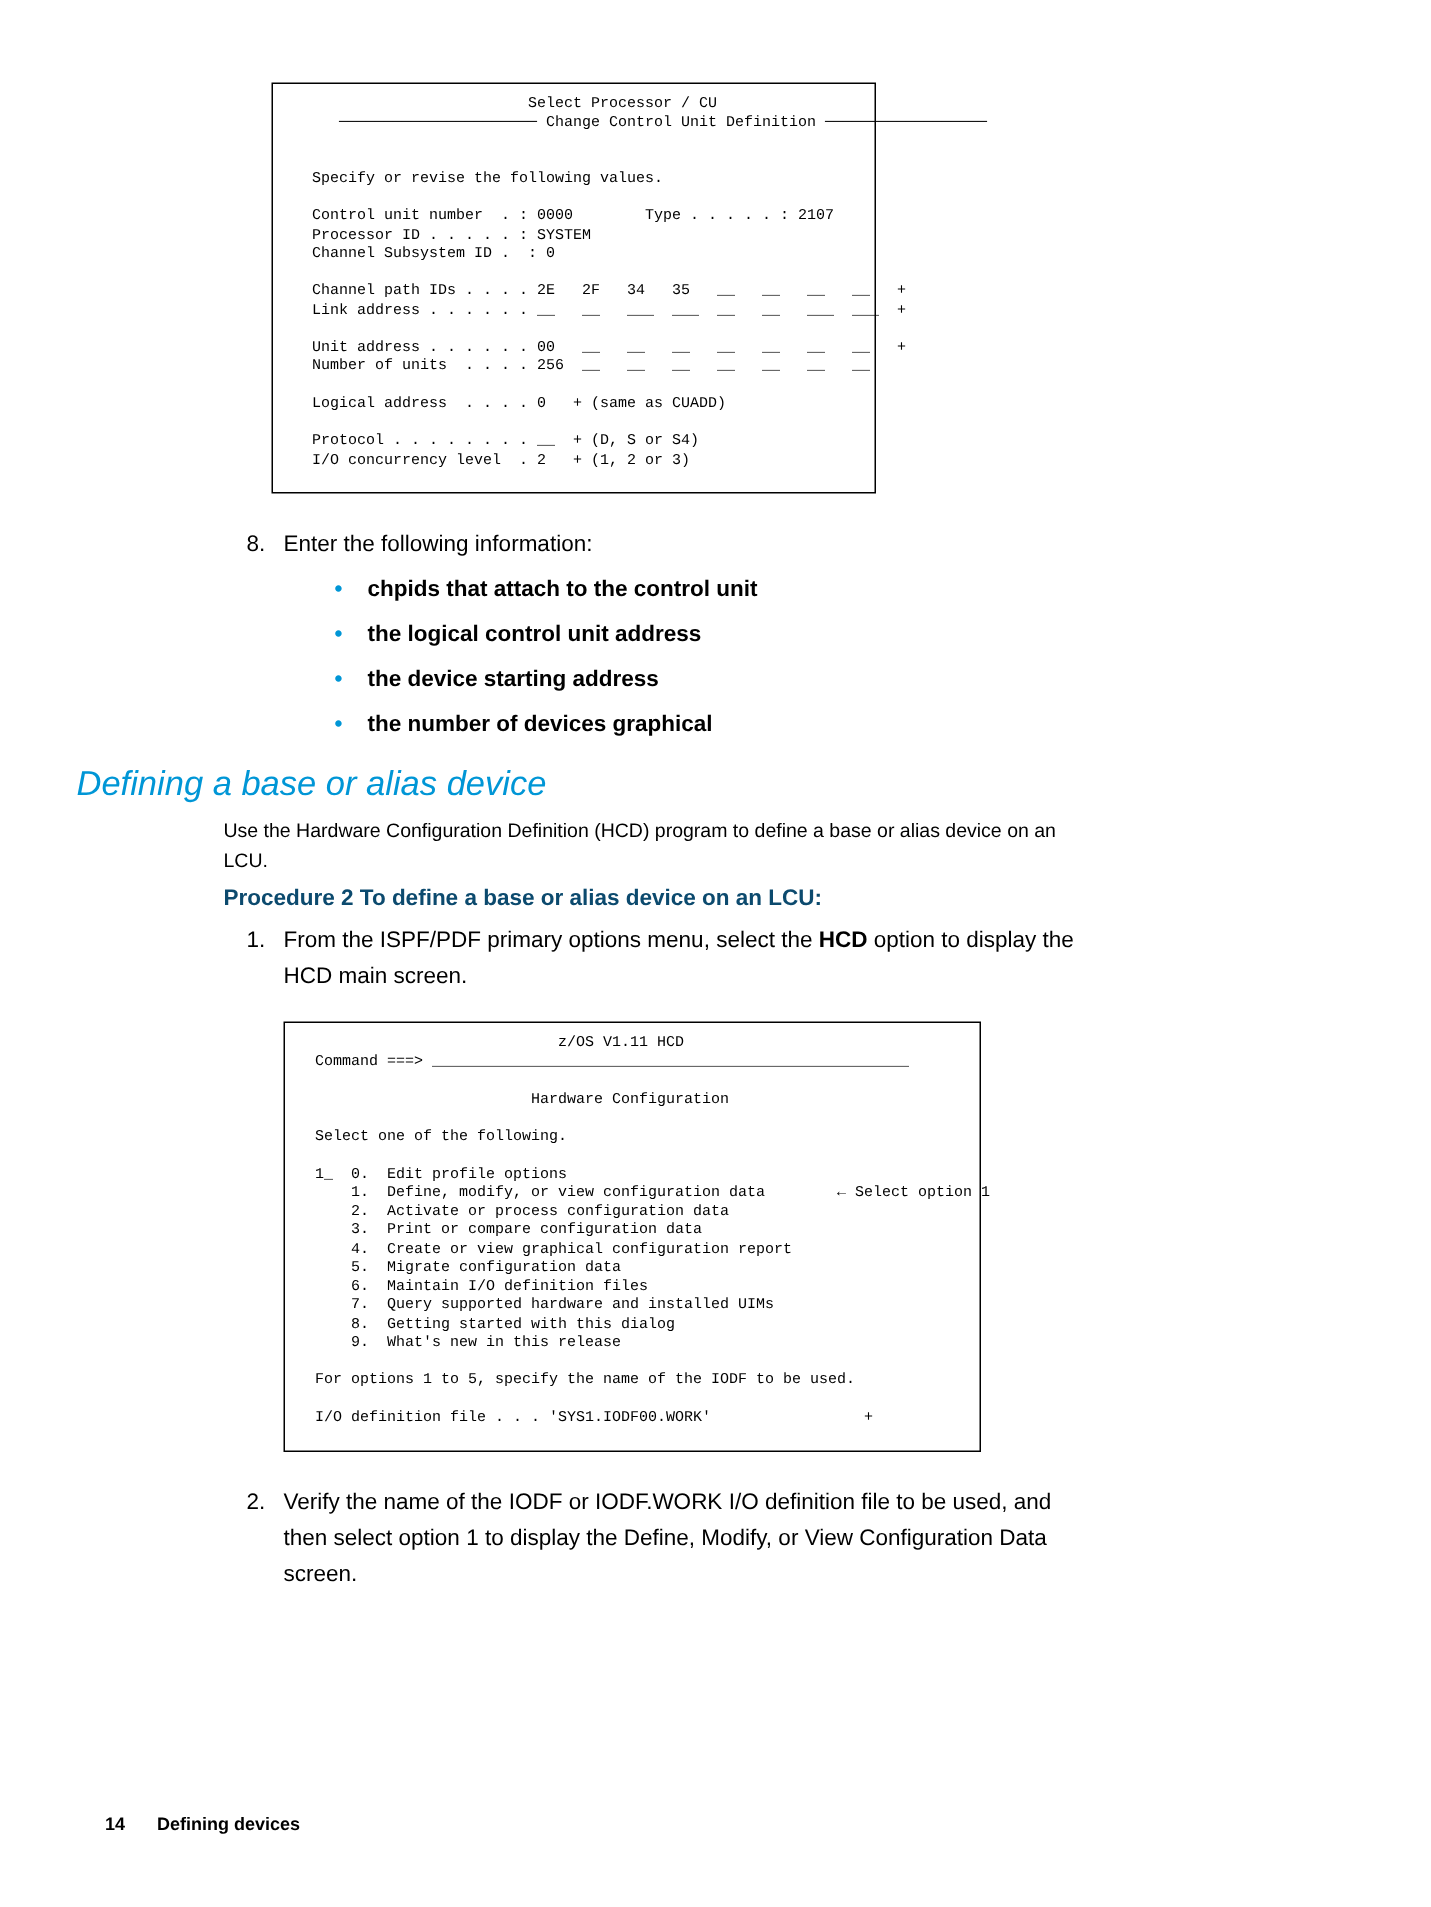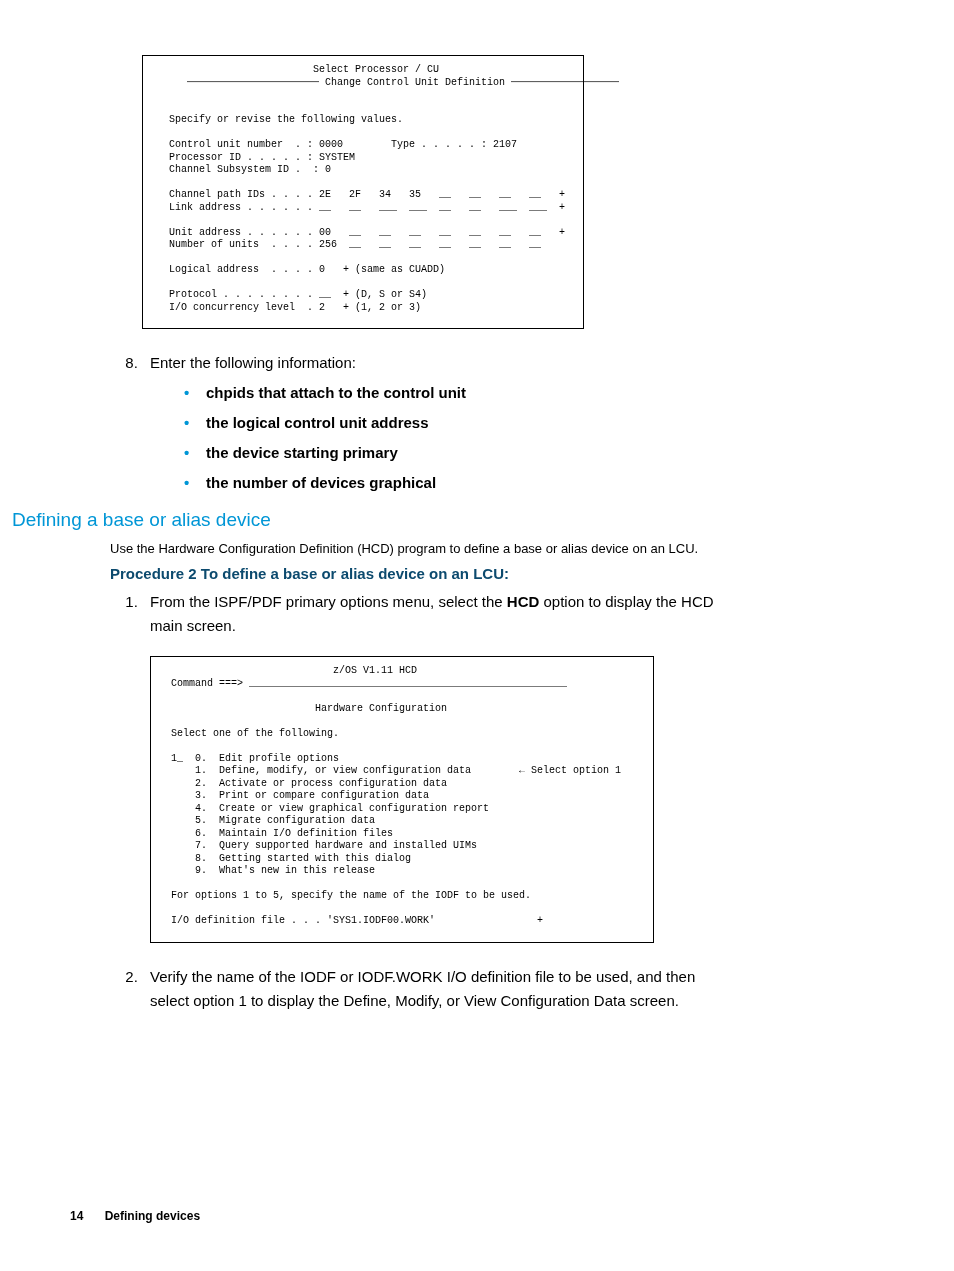--- a/index.html
+++ b/index.html
@@ -8,21 +8,21 @@
     padding: 0;
     background: #fff;
     font-family: Arial, Helvetica, sans-serif;
     color: #000;
     width: 954px;
     height: 1271px;
     position: relative;
     box-sizing: border-box;
   }
   .page {
-    padding: 55px 70px 0 52px;
+    padding: 55px 70px 0 91px;
     box-sizing: border-box;
     width: 804px;
   }
   .terminal-box {
     border: 1px solid #000;
     font-family: "Courier New", Courier, monospace;
     font-size: 10px;
     line-height: 1.25;
     white-space: pre;
     padding: 8px 14px 14px 14px;
@@ -59,22 +59,23 @@
     left: 0;
     top: 0;
     color: #0096D6;
     font-size: 15px;
     line-height: 1.6;
   }
   h2.section {
     font-family: Arial, Helvetica, sans-serif;
     font-weight: normal;
     color: #0096D6;
-    font-size: 19px;
+    font-size: 23px;
     margin: 14px 0 8px -40px;
+    font-style: italic;
   }
   .body-p {
     font-size: 13px;
     line-height: 1.55;
     margin: 0 0 6px 58px;
   }
   .proc-title {
     color: #0c4a6e;
     font-weight: bold;
     font-size: 15px;
@@ -117,21 +118,21 @@
   Protocol . . . . . . . . __  + (D, S or S4)
   I/O concurrency level  . 2   + (1, 2 or 3)
 </div>
 
   <ol class="outer" start="8">
     <li>
       <span>Enter the following information:</span>
       <ul class="inner">
         <li>chpids that attach to the control unit</li>
         <li>the logical control unit address</li>
-        <li>the device starting primary</li>
+        <li>the device starting address</li>
         <li>the number of devices graphical</li>
       </ul>
     </li>
   </ol>
 
   <h2 class="section">Defining a base or alias device</h2>
 
   <p class="body-p">Use the Hardware Configuration Definition (HCD) program to define a base or alias device on an LCU.</p>
 
   <p class="proc-title">Procedure 2 To define a base or alias device on an LCU:</p>

